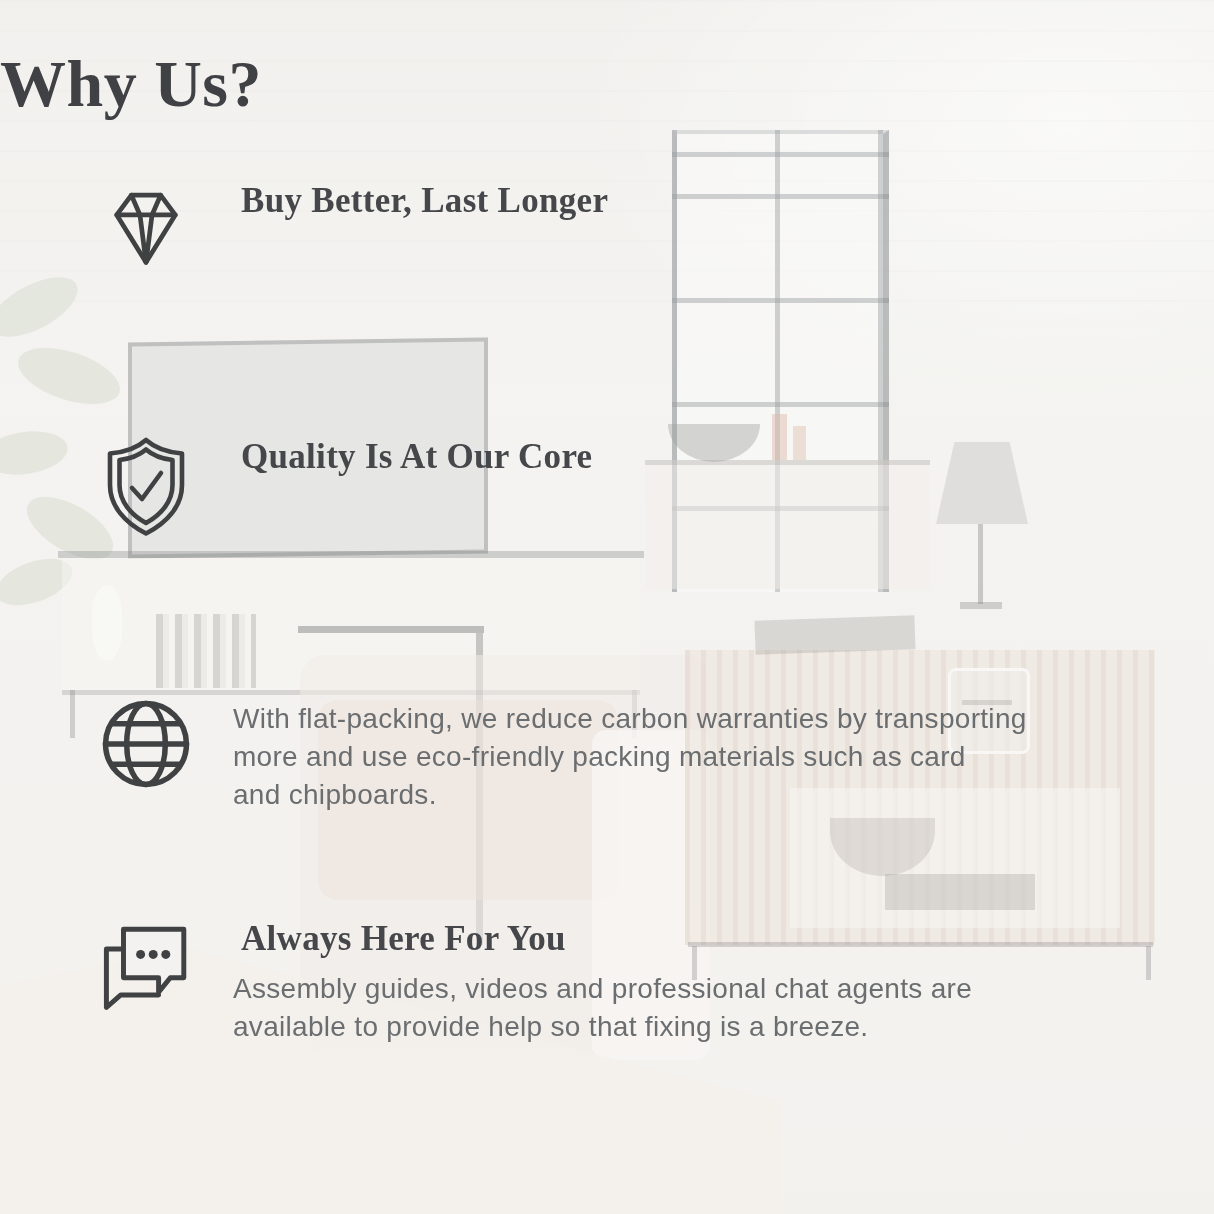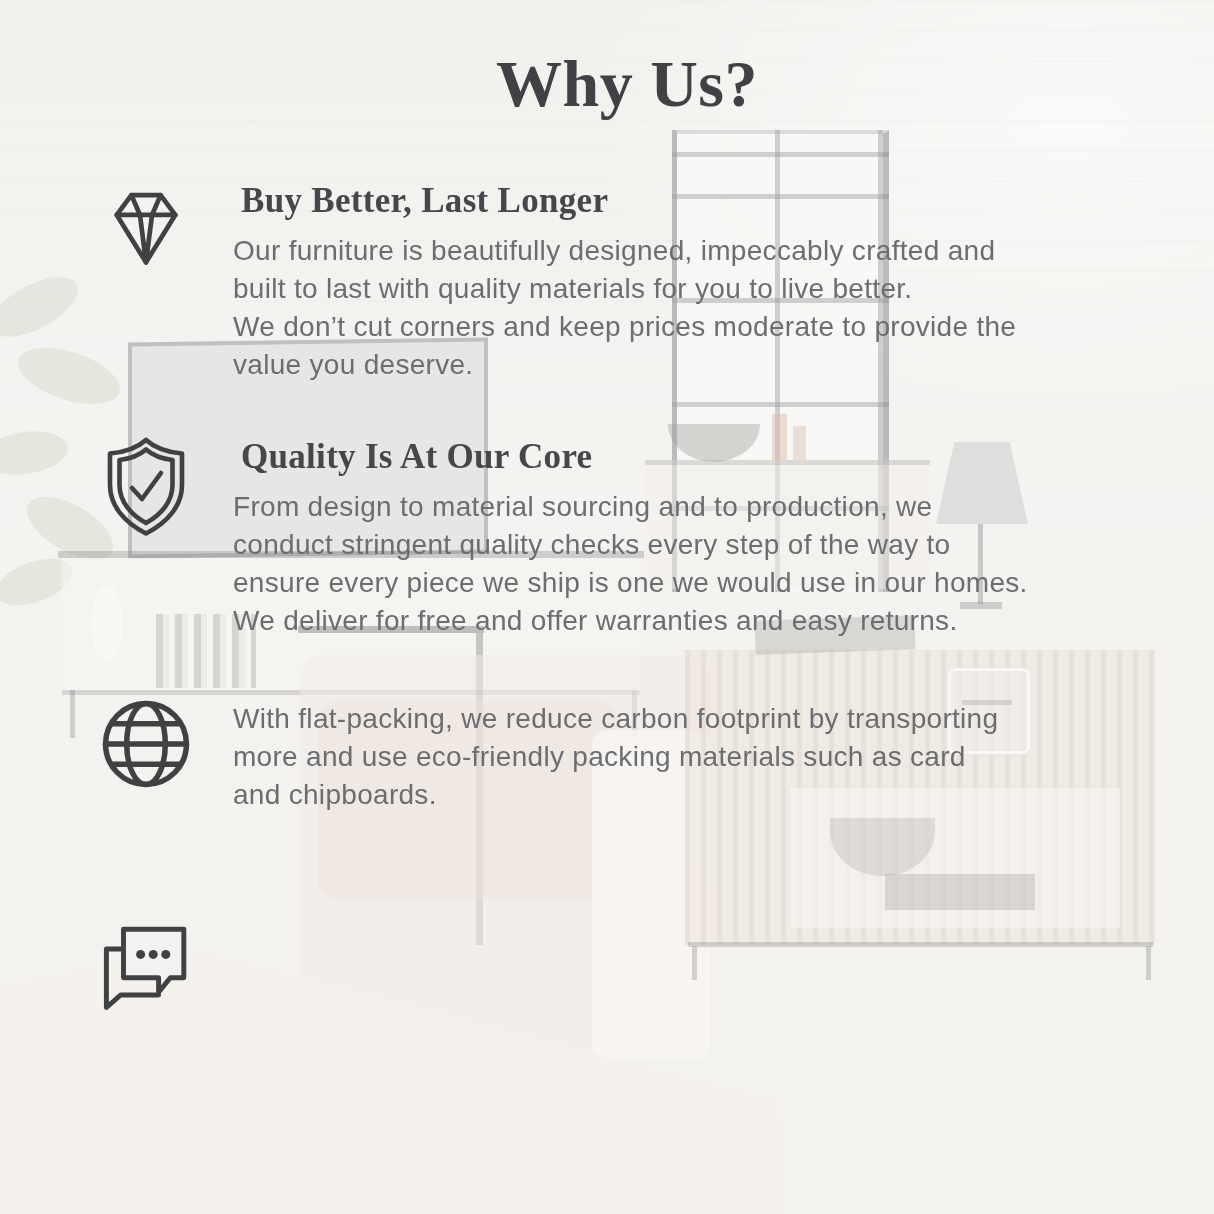--- a/index.html
+++ b/index.html
@@ -69,22 +69,22 @@
     border:3px solid rgba(253,251,249,.9);border-radius:8px;}
   .speaker-dots{left:962px;top:700px;width:50px;height:5px;background:rgba(148,146,144,.45);}
   .cab-base{left:688px;top:942px;width:465px;height:5px;background:rgba(68,70,72,.3);}
   .cableg{width:5px;height:34px;background:rgba(68,70,72,.32);}
   .cableg.l{left:692px;top:946px;} .cableg.r{left:1146px;top:946px;}
   .rug{left:0;top:948px;width:780px;height:266px;background:rgba(243,239,234,.7);
     clip-path:polygon(24% 0,100% 58%,100% 100%,0 100%,0 14%);}
   .veil{inset:0;background:rgba(244,243,241,.34);}
   
   .content{position:absolute;inset:0;z-index:2;}
-  .title{position:absolute;left:0;right:0;top:46px;margin:0;text-align:center;
-    font:700 66px/1.15 "Liberation Serif", serif;color:#3f4144;letter-spacing:.5px;padding-left:40px;}
+  .title{position:absolute;left:0;right:0;top:46px;margin:0;
+    font:700 66px/1.15 "Liberation Serif", serif;color:#3f4144;letter-spacing:.5px;}
   .sec{position:absolute;left:95px;width:1105px;}
   .sec .icon-box{position:absolute;left:0;top:0;width:102px;display:flex;justify-content:center;}
   .sec .txt{margin-left:138px;}
   .sec h2{margin:8px;font:700 35px/42px "Liberation Serif", serif;color:#45474a;letter-spacing:.3px;}
   .sec p{margin:10px 0 0;font:400 28px/38px "Liberation Sans", sans-serif;color:#6b6e70;
     letter-spacing:.3px;white-space:pre;}
   .s1{top:172px;} .s1 .icon-box{top:12px;}
   .s2{top:428px;} .s2 .icon-box{top:7px;}
   .s3{top:690px;} .s3 .icon-box{top:8px;}
   .s4{top:910px;} .s4 .icon-box{top:10px;}
@@ -149,68 +149,65 @@
       <div class="icon-box">
         <svg class="icon-svg" width="88" height="86" viewBox="0 0 100 100" aria-hidden="true">
           <path d="M16,36 L33,13 H67 L84,36 L50,91 Z"></path>
           <path d="M16,36 H84"></path>
           <path d="M33,13 L43,36 L50,91"></path>
           <path d="M67,13 L57,36 L50,91"></path>
         </svg>
       </div>
       <div class="txt">
         <h2>Buy Better, Last Longer</h2>
-        <p>Our furniture is beautifully designed, impeccably crafted and
-built to last with quality materials for you to live better.
-We don’t cut corners and keep prices moderate to provide the
-value you deserve.</p>
       </div>
     </section>
 
     <section class="sec s2">
       <div class="icon-box">
         <svg class="icon-svg" width="84" height="104" viewBox="0 0 84 102" style="stroke-width:4.6" aria-hidden="true">
           <path d="M42,4 C33,12 19,16.5 6,17.5 V49 C6,70 21,87 42,97.5 C63,87 78,70 78,49 V17.5 C65,16.5 51,12 42,4 Z"></path>
           <path d="M42,13.5 C35,19.5 25,23 15.5,24 V49 C15.5,65 26.5,78.5 42,87 C57.5,78.5 68.5,65 68.5,49 V24 C59,23 49,19.5 42,13.5 Z"></path>
           <path d="M28,52 L38,63 L57,37"></path>
         </svg>
       </div>
       <div class="txt">
         <h2>Quality Is At Our Core</h2>
-        <p>From design to material sourcing and to production, we
-conduct stringent quality checks every step of the way to
-ensure every piece we ship is one we would use in our homes.
-We deliver for free and offer warranties and easy returns.</p>
       </div>
     </section>
 
     <section class="sec s3">
       <div class="icon-box">
         <svg class="icon-svg" width="92" height="92" viewBox="0 0 100 100" style="stroke-width:6" aria-hidden="true">
           <circle cx="50" cy="50" r="44"></circle>
           <ellipse cx="50" cy="50" rx="21" ry="44"></ellipse>
           <line x1="13" y1="28" x2="87" y2="28"></line>
           <line x1="6" y1="50" x2="94" y2="50"></line>
           <line x1="13" y1="72" x2="87" y2="72"></line>
         </svg>
       </div>
       <div class="txt">
-        <p>With flat-packing, we reduce carbon footprint by transporting
+        <p>With flat-packing, we reduce carbon warranties by transporting
 more and use eco-friendly packing materials such as card
 and chipboards.</p>
       </div>
     </section>
 
     <section class="sec s4">
       <div class="icon-box">
         <svg class="icon-svg" width="90" height="94" viewBox="0 0 100 100" aria-hidden="true">
           <path d="M25,30 H6 V95 L22,81 H64"></path>
           <path d="M25,62 H64 V78 L77,62 H92 V8 H25 Z" fill="#f3f2f0"></path>
           <circle cx="44" cy="36" r="5" fill="#3f4143" stroke="none"></circle>
           <circle cx="58" cy="36" r="5" fill="#3f4143" stroke="none"></circle>
           <circle cx="72" cy="36" r="5" fill="#3f4143" stroke="none"></circle>
         </svg>
       </div>
+      <div class="txt">
+        <h2>Always Here For You</h2>
+        <p>Assembly guides, videos and professional chat agents are
+available to provide help so that fixing is a breeze.</p>
+      </div>
     </section>
 
 
   </div>
 </div>
 
 </body></html>

